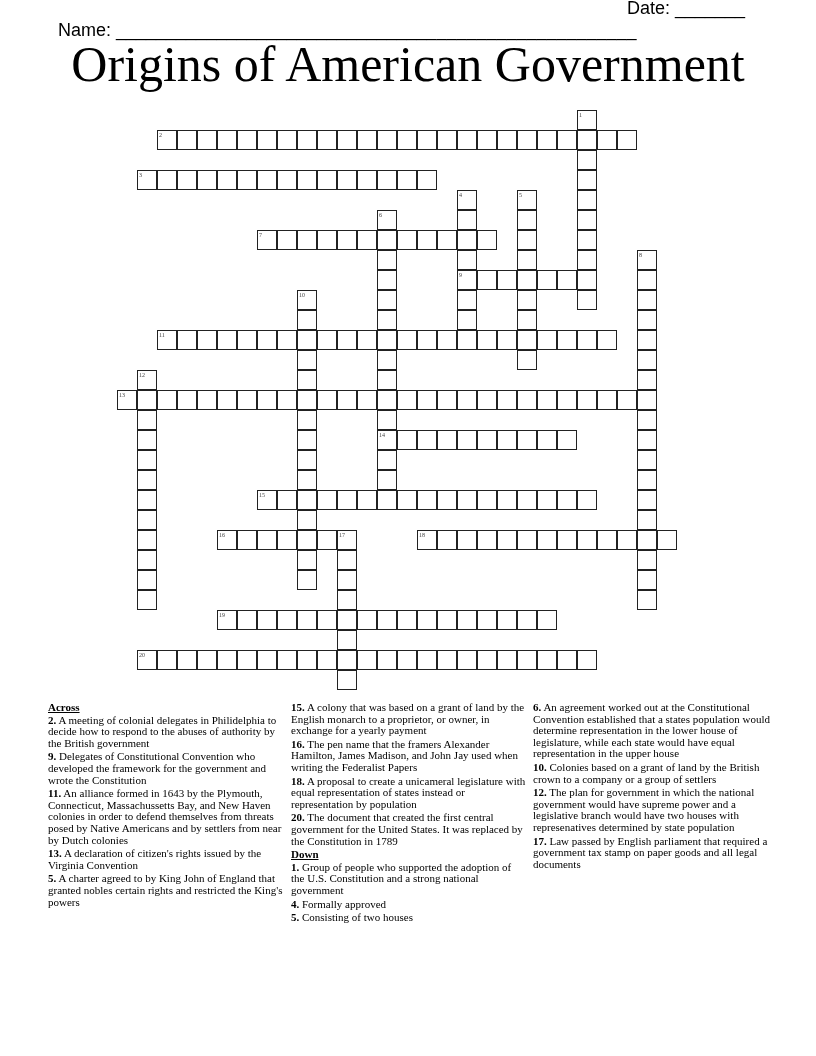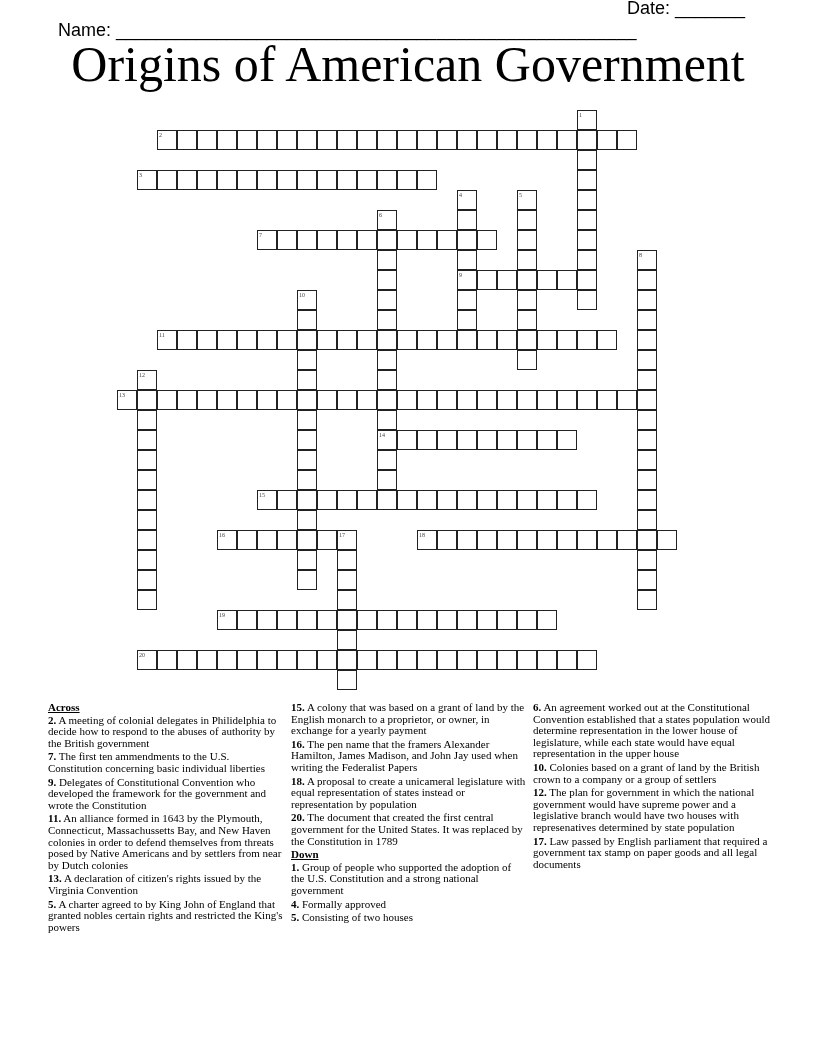--- a/index.html
+++ b/index.html
@@ -351,21 +351,20 @@
     <div class="cell" style="left: 497px; top: 650px;"></div>
     <div class="cell" style="left: 517px; top: 650px;"></div>
     <div class="cell" style="left: 537px; top: 650px;"></div>
     <div class="cell" style="left: 557px; top: 650px;"></div>
     <div class="cell" style="left: 577px; top: 650px;"></div>
   </div>
 
 <div class="clues col1">
   <div class="section-head">Across</div>
   <div class="clue"><b>2.</b> <span>A meeting of colonial delegates in Philidelphia to decide how to respond to the abuses of authority by the British government</span></div>
-  <div class="clue"><b>7.</b> <span>The first ten ammendments to the U.S. Constitution concerning basic individual liberties</span></div>
   <div class="clue"><b>9.</b> <span>Delegates of Constitutional Convention who developed the framework for the government and wrote the Constitution</span></div>
   <div class="clue"><b>11.</b> <span>An alliance formed in 1643 by the Plymouth, Connecticut, Massachussetts Bay, and New Haven colonies in order to defend themselves from threats posed by Native Americans and by settlers from near by Dutch colonies</span></div>
   <div class="clue"><b>13.</b> <span>A declaration of citizen's rights issued by the Virginia Convention</span></div>
   <div class="clue"><b>5.</b> <span>A charter agreed to by King John of England that granted nobles certain rights and restricted the King's powers</span></div>
 </div>
 
 <div class="clues col2">
   <div class="clue"><b>15.</b> <span>A colony that was based on a grant of land by the English monarch to a proprietor, or owner, in exchange for a yearly payment</span></div>
   <div class="clue"><b>16.</b> <span>The pen name that the framers Alexander Hamilton, James Madison, and John Jay used when writing the Federalist Papers</span></div>
   <div class="clue"><b>18.</b> <span>A proposal to create a unicameral legislature with equal representation of states instead or representation by population</span></div>

